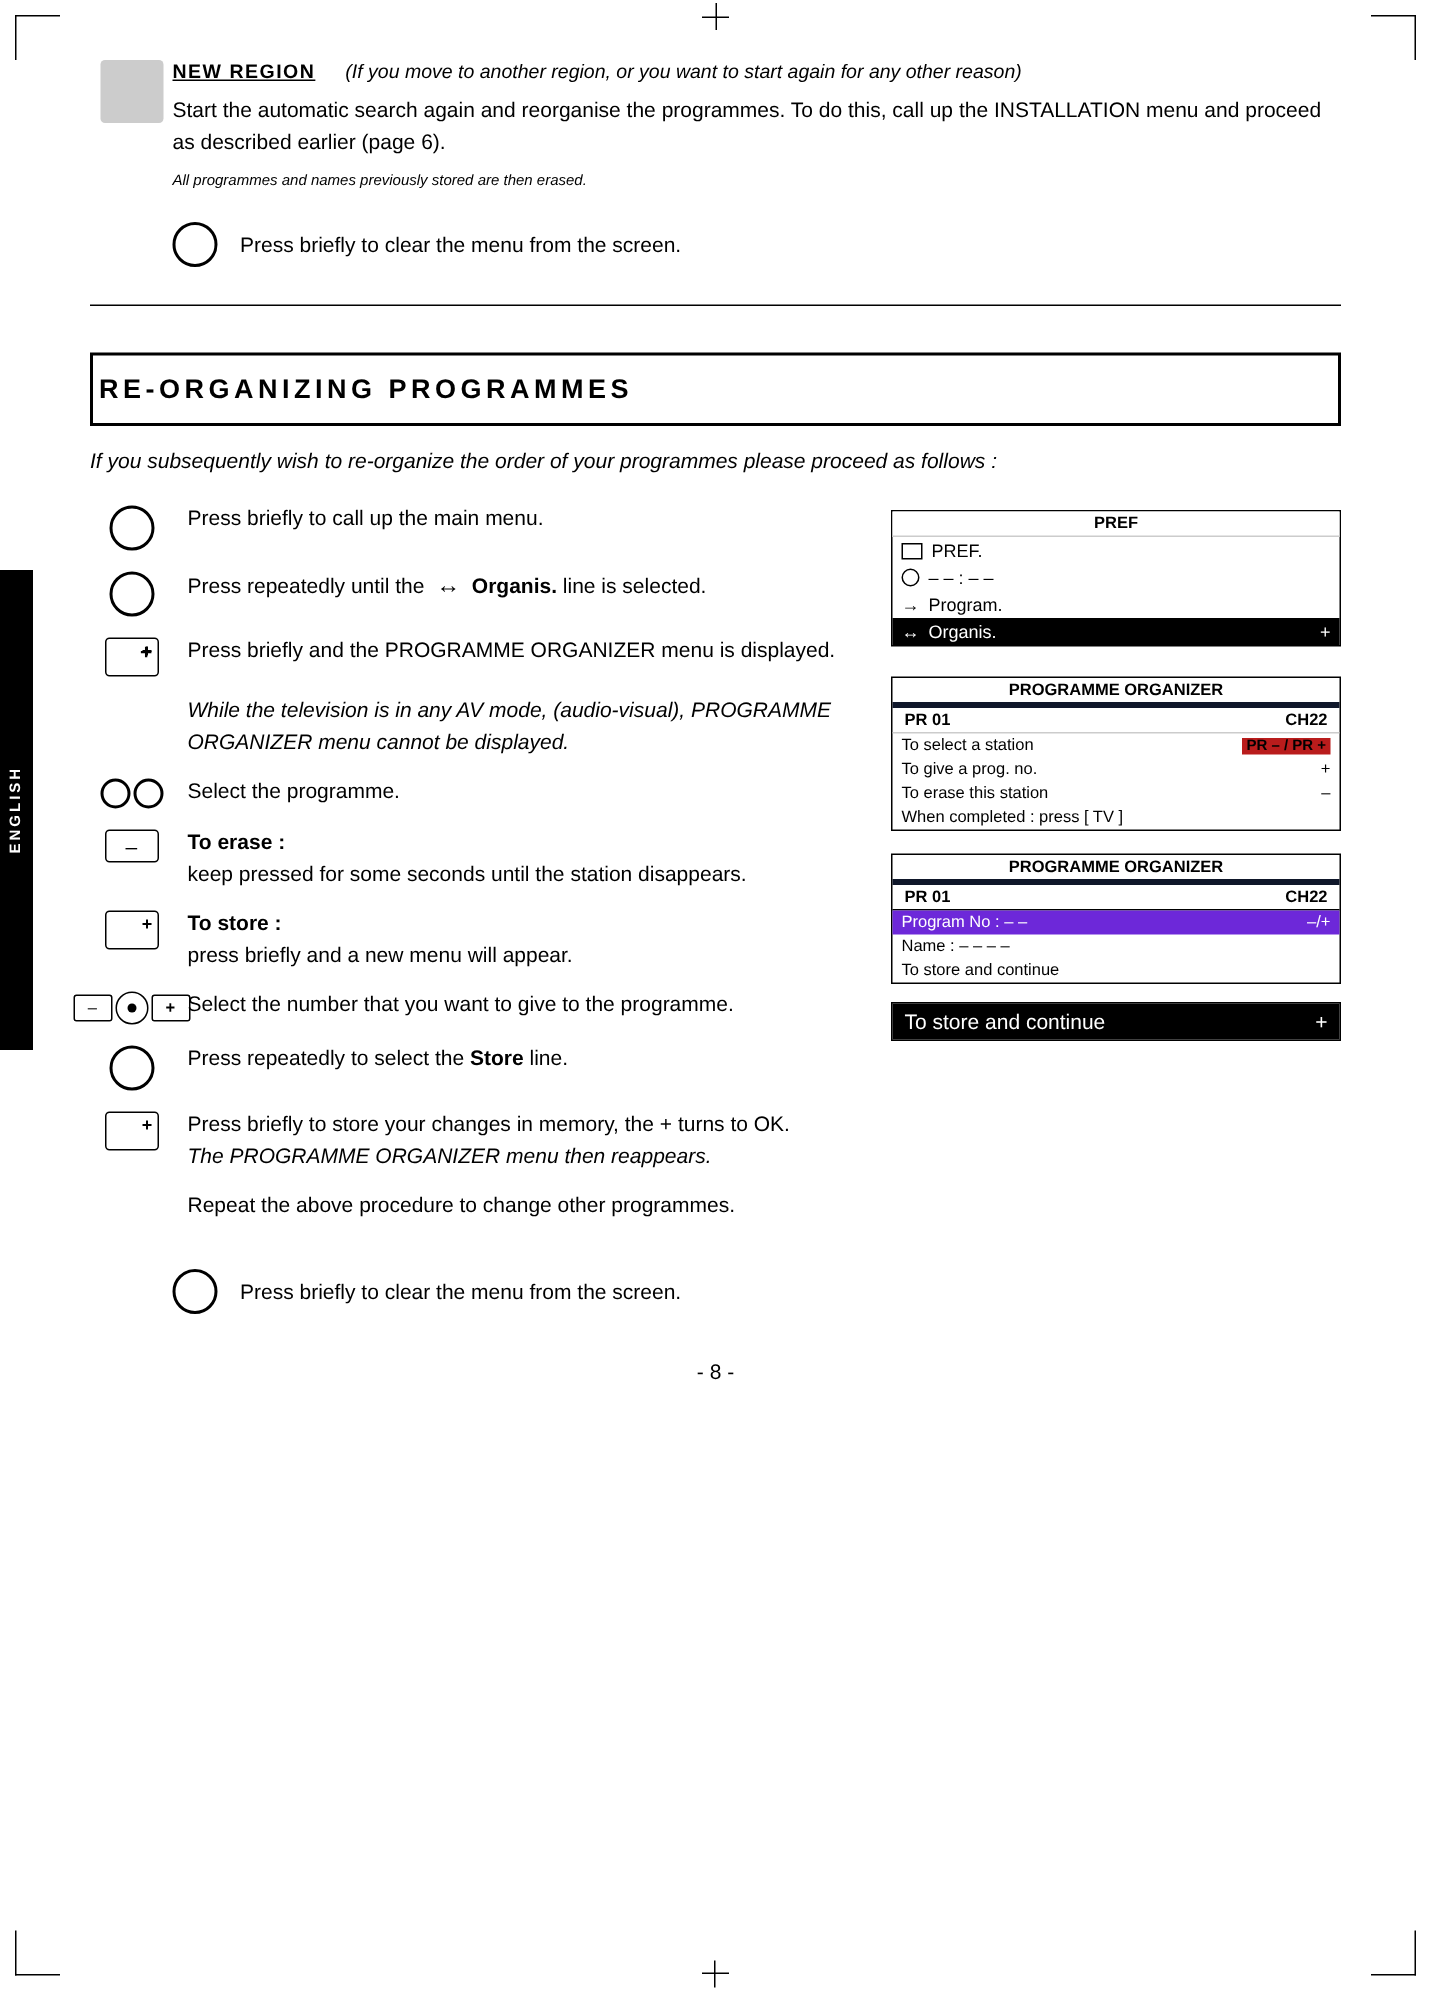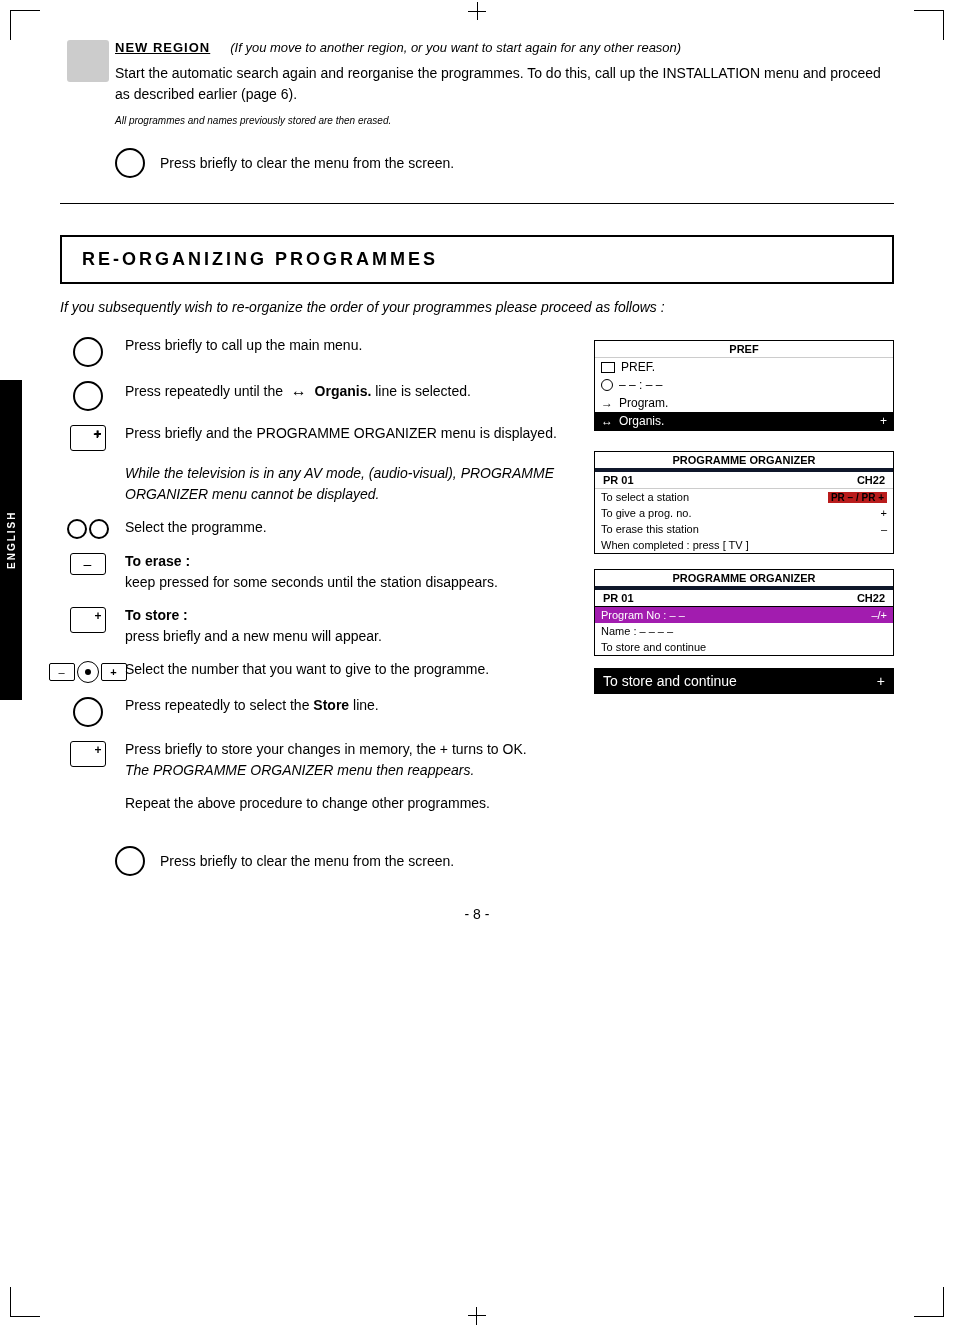--- a/index.html
+++ b/index.html
@@ -123,21 +123,21 @@
     .press-row {
       display: flex;
       align-items: center;
       gap: 15px;
       margin-bottom: 20px;
     }
 
     
     .section-header {
       border: 2px solid #000;
-      padding: 12px 20px;
+      padding: 12px 4px;
       margin-bottom: 15px;
     }
 
     .section-header-title {
       font-size: 18px;
       font-weight: bold;
       letter-spacing: 3px;
     }
 
     .section-subtitle {
@@ -309,21 +309,21 @@
 
     .prog-org2-row {
       display: flex;
       justify-content: space-between;
       align-items: center;
       padding: 2px 6px;
       font-size: 11px;
     }
 
     .prog-org2-row.highlighted {
-      background: #a21caf;
+      background: #6d28d9;
       color: #fff;
     }
 
     
     .store-continue-box {
       border: 1.5px solid #000;
       background: #fff;
       margin-top: 8px;
     }
 

